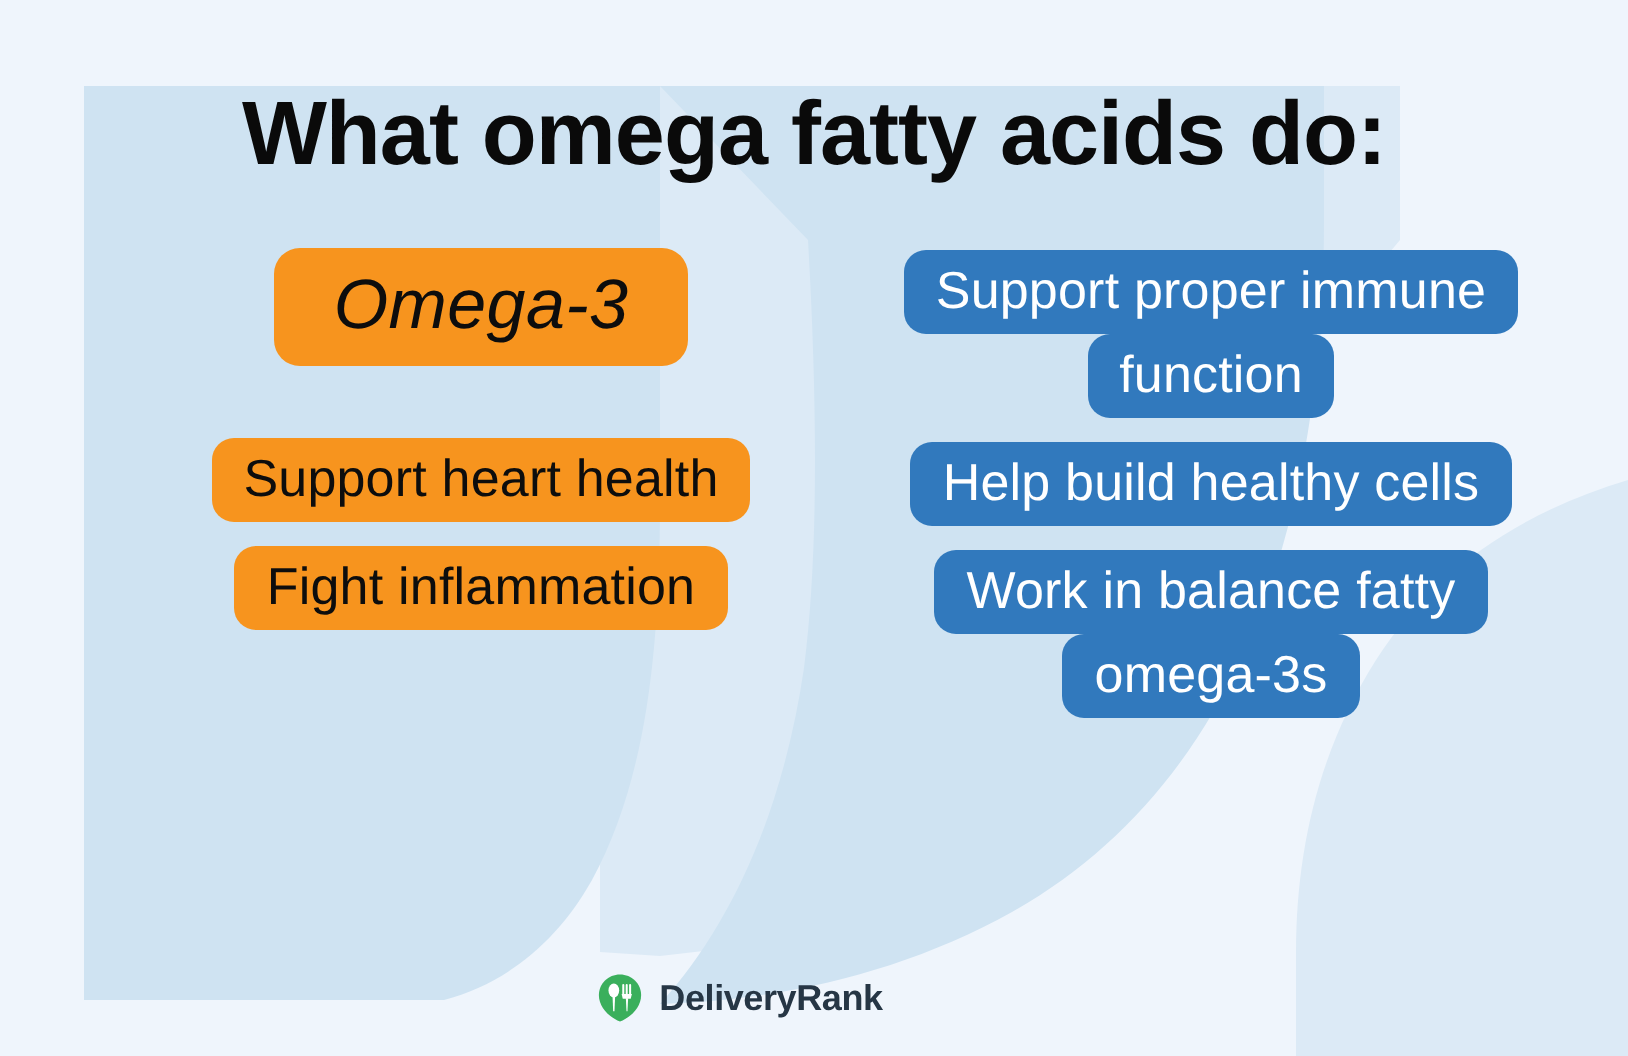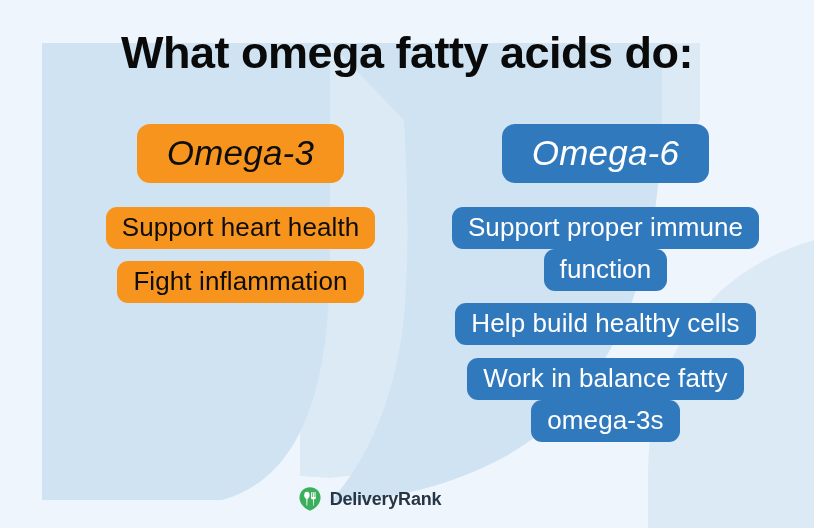--- a/index.html
+++ b/index.html
@@ -27,21 +27,21 @@
     position: absolute;
     inset: 0;
     width: 814px;
     height: 528px;
   }
 
   
   .title {
     position: absolute;
     left: 0;
-    top: 28px;
+    top: 42px;
     width: 814px;
     text-align: center;
     font-size: 45px;
     font-weight: 700;
     letter-spacing: -0.5px;
     color: #0a0a0a;
     line-height: 1.12;
     white-space: nowrap;
   }
 
@@ -106,21 +106,21 @@
   .col-omega3 .benefit .hl {
     background: #f7941e;
     color: #0d0d0d;
   }
   .col-omega6 .benefit .hl {
     background: #3179bd;
     color: #ffffff;
   }
 
   
-  .col-omega3 .benefit.b1 { max-width: 300px; }
+  .col-omega3 .benefit.b1 { max-width: 300px; margin-top: 12px; }
   .col-omega3 .benefit.b2 { max-width: 328px; }
   .col-omega3 .benefit.b3 { max-width: 300px; }
   .col-omega6 .benefit.b1 { max-width: 320px; }
   .col-omega6 .benefit.b2 { max-width: 330px; }
   .col-omega6 .benefit.b3 { max-width: 300px; }
 
   
   .logo {
     position: absolute;
     left: 0;
@@ -162,21 +162,20 @@
 
   <div class="columns">
 
     <div class="column col-omega3">
       <span class="col-header">Omega-3</span>
       <div class="benefit b1"><span class="hl">Support heart health</span></div>
       <div class="benefit b3"><span class="hl">Fight inflammation</span></div>
     </div>
 
     <div class="column col-omega6">
-      <span class="col-header">Omega-6</span>
       <div class="benefit b2"><span class="hl">Support proper immune function</span></div>
       <div class="benefit b1"><span class="hl">Help build healthy cells</span></div>
       <div class="benefit b3"><span class="hl">Work in balance fatty omega-3s</span></div>
     </div>
 
   </div>
 
   <div class="logo">
     <svg class="logo-mark" viewBox="0 0 32 32" aria-hidden="true">
       <path d="M16 1.5 C23.2 1.5 29 7.2 29 14.2 C29 21.6 23.2 27.6 16 30.5 C8.8 27.6 3 21.6 3 14.2 C3 7.2 8.8 1.5 16 1.5 Z" fill="#3aaf5c"></path>

